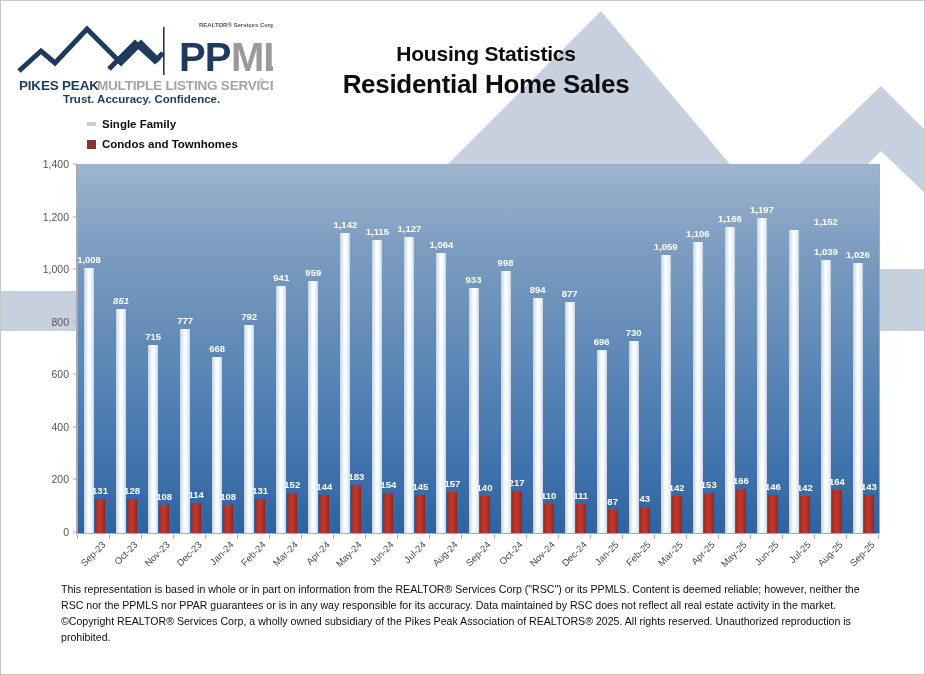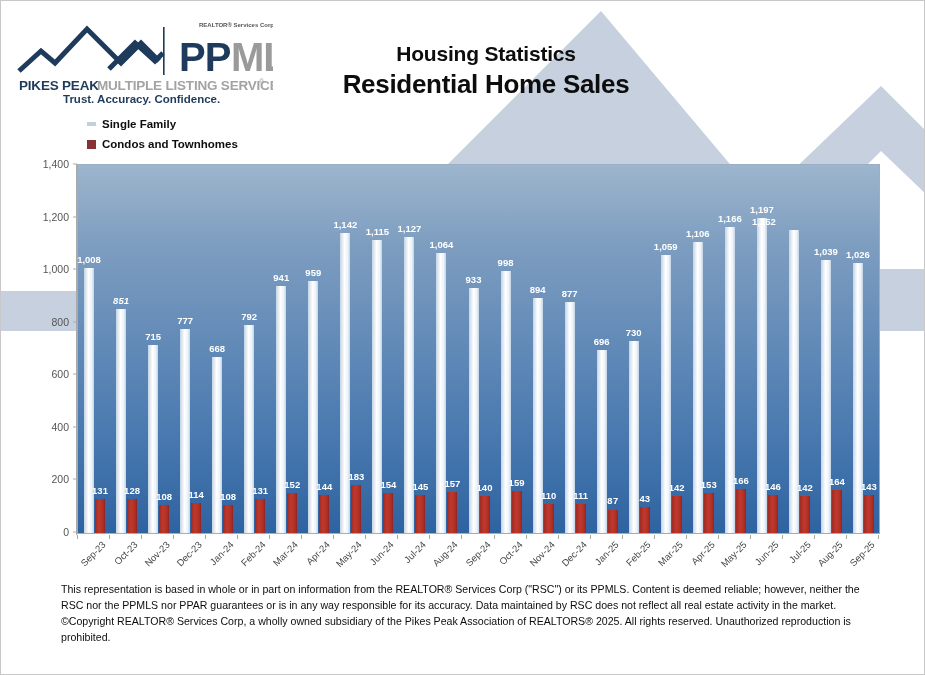--- a/index.html
+++ b/index.html
@@ -316,33 +316,33 @@
         <div class="lbl" style="left: 363.46px; bottom: 282.68px;">1,064</div>
         <div class="bar-ct" style="left: 369.46px; height: 41.2686px;"></div>
         <div class="lbl" style="left: 374.46px; bottom: 44.2686px;">157</div>
         <div class="bar-sf" style="left: 390.5px; height: 245.246px;"></div>
         <div class="lbl" style="left: 395.5px; bottom: 248.246px;">933</div>
         <div class="bar-ct" style="left: 401.5px; height: 36.8px;"></div>
         <div class="lbl" style="left: 406.5px; bottom: 39.8px;">140</div>
         <div class="bar-sf" style="left: 422.54px; height: 262.331px;"></div>
         <div class="lbl" style="left: 427.54px; bottom: 265.331px;">998</div>
         <div class="bar-ct" style="left: 433.54px; height: 41.7943px;"></div>
-        <div class="lbl" style="left: 438.54px; bottom: 44.7943px;">159</div>
+        <div class="lbl" style="left: 438.54px; bottom: 44.7943px;">217</div>
         <div class="bar-sf" style="left: 454.58px; height: 234.994px;"></div>
         <div class="lbl" style="left: 459.58px; bottom: 237.994px;">894</div>
         <div class="bar-ct" style="left: 465.58px; height: 28.9143px;"></div>
         <div class="lbl" style="left: 470.58px; bottom: 31.9143px;">110</div>
         <div class="bar-sf" style="left: 486.62px; height: 230.526px;"></div>
         <div class="lbl" style="left: 491.62px; bottom: 233.526px;">877</div>
         <div class="bar-ct" style="left: 497.62px; height: 29.1771px;"></div>
         <div class="lbl" style="left: 502.62px; bottom: 32.1771px;">111</div>
         <div class="bar-sf" style="left: 518.66px; height: 182.949px;"></div>
         <div class="lbl" style="left: 523.66px; bottom: 185.949px;">696</div>
         <div class="bar-ct" style="left: 529.66px; height: 22.8686px;"></div>
-        <div class="lbl" style="left: 534.66px; bottom: 25.8686px; font-family: Liberation Mono, monospace;">87</div>
+        <div class="lbl" style="left: 534.66px; bottom: 25.8686px;">87</div>
         <div class="bar-sf" style="left: 550.7px; height: 191.886px;"></div>
         <div class="lbl" style="left: 555.7px; bottom: 194.886px;">730</div>
         <div class="bar-ct" style="left: 561.7px; height: 25.76px;"></div>
         <div class="lbl" style="left: 566.7px; bottom: 28.76px;">43</div>
         <div class="bar-sf" style="left: 582.74px; height: 278.366px;"></div>
         <div class="lbl" style="left: 587.74px; bottom: 281.366px;">1,059</div>
         <div class="bar-ct" style="left: 593.74px; height: 37.3257px;"></div>
         <div class="lbl" style="left: 598.74px; bottom: 40.3257px;">142</div>
         <div class="bar-sf" style="left: 614.78px; height: 290.72px;"></div>
         <div class="lbl" style="left: 619.78px; bottom: 293.72px;">1,106</div>
@@ -350,21 +350,21 @@
         <div class="lbl" style="left: 630.78px; bottom: 43.2171px;">153</div>
         <div class="bar-sf" style="left: 646.82px; height: 306.491px;"></div>
         <div class="lbl" style="left: 651.82px; bottom: 309.491px;">1,166</div>
         <div class="bar-ct" style="left: 657.82px; height: 43.6343px;"></div>
         <div class="lbl" style="left: 662.82px; bottom: 46.6343px; margin-top: 39px;">166</div>
         <div class="bar-sf" style="left: 678.86px; height: 314.64px;"></div>
         <div class="lbl" style="left: 683.86px; bottom: 317.64px;">1,197</div>
         <div class="bar-ct" style="left: 689.86px; height: 38.3771px;"></div>
         <div class="lbl" style="left: 694.86px; bottom: 41.3771px;">146</div>
         <div class="bar-sf" style="left: 710.9px; height: 302.811px;"></div>
-        <div class="lbl" style="left: 686px; bottom: 305.811px;">1,152</div>
+        <div class="lbl" style="left: 748px; bottom: 305.811px;">1,152</div>
         <div class="bar-ct" style="left: 721.9px; height: 37.3257px;"></div>
         <div class="lbl" style="left: 726.9px; bottom: 40.3257px;">142</div>
         <div class="bar-sf" style="left: 742.94px; height: 273.109px;"></div>
         <div class="lbl" style="left: 747.94px; bottom: 276.109px;">1,039</div>
         <div class="bar-ct" style="left: 753.94px; height: 43.1086px;"></div>
         <div class="lbl" style="left: 758.94px; bottom: 46.1086px;">164</div>
         <div class="bar-sf" style="left: 774.98px; height: 269.691px;"></div>
         <div class="lbl" style="left: 779.98px; bottom: 272.691px;">1,026</div>
         <div class="bar-ct" style="left: 785.98px; height: 37.5886px;"></div>
         <div class="lbl" style="left: 790.98px; bottom: 40.5886px;">143</div>

